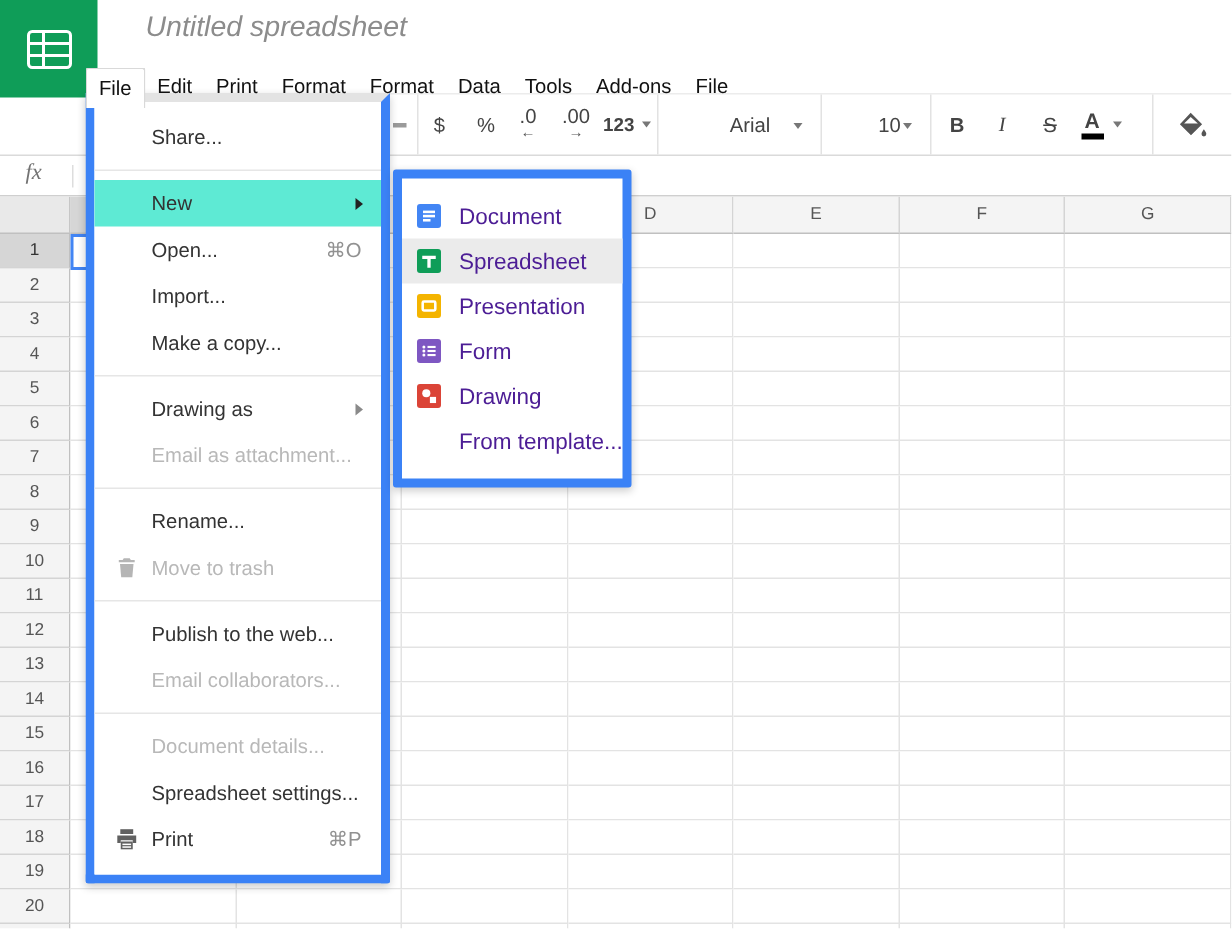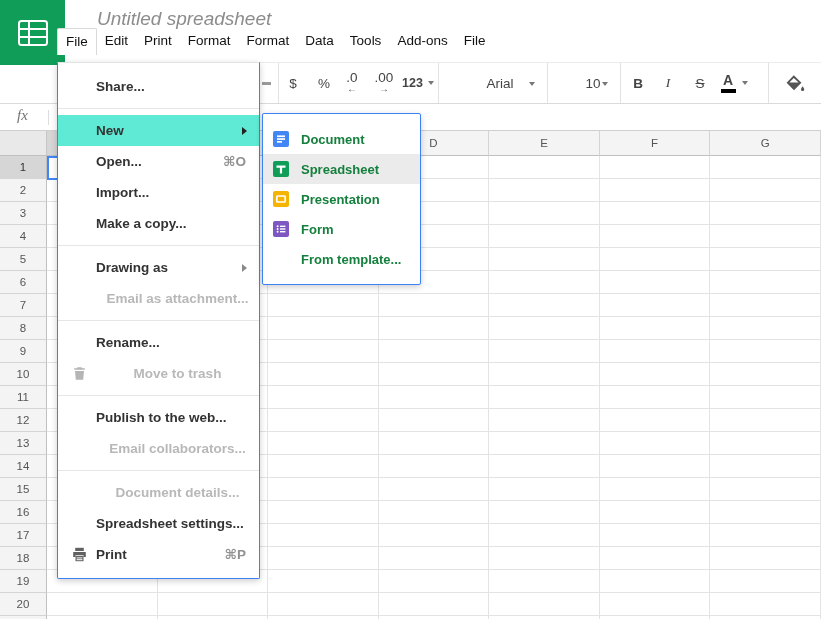--- a/index.html
+++ b/index.html
@@ -3,21 +3,21 @@
 <meta charset="utf-8">
 <style>
   * { margin:0; padding:0; box-sizing:border-box; }
   html,body { width:821px; height:619px; overflow:hidden; background:#fff;
     font-family:"Liberation Sans",sans-serif; position:relative; }
 
   
   .logo { position:absolute; top:0; left:0; width:65px; height:65px; background:#0f9d58;
     z-index:6; display:flex; align-items:center; justify-content:center; cursor:pointer; }
   .title { position:absolute; left:97px; top:8px; font-size:19px; font-style:italic; color:#8c8c8c; white-space:nowrap; }
-  .menubar { position:absolute; left:57px; top:28px; height:27px; display:flex; z-index:12; }
+  .menubar { position:absolute; left:57px; top:45px; height:27px; display:flex; z-index:12; }
   .menubar .mi { padding:0 8px; font-size:13.5px; color:#111; line-height:26px; height:26px; cursor:default; white-space:nowrap; }
   .menubar .mi.open { background:#fff; border:1px solid #d9d9d9; border-bottom:none; height:27px; border-radius:2px 2px 0 0; }
 
   
   .toolbar { position:absolute; top:62px; left:0; right:0; height:42px; background:#fff;
     border-top:1px solid #ececec; border-bottom:1px solid #dadada; z-index:1; }
   .toolbar .tb { position:absolute; top:0; height:100%; display:flex; align-items:center;
     justify-content:center; color:#444; font-size:13.5px; cursor:pointer; }
   .tsep { position:absolute; top:0; width:1px; height:100%; background:#e2e2e2; }
   .tfrag { position:absolute; left:262px; top:19px; width:9px; height:2.5px; background:#9a9a9a; }
@@ -54,39 +54,39 @@
   .rowh { flex:0 0 47px; background:#f4f4f4; border-right:1px solid #c0c0c0;
     border-bottom:1px solid #d4d4d4; font-size:11.5px; color:#555;
     display:flex; align-items:center; justify-content:center; cursor:pointer; }
   .rowh.sel { background:#d6d6d6; color:#333; }
   .cell { flex:0 0 110.57px; background:#fff; border-right:1px solid #e3e3e3;
     border-bottom:1px solid #e3e3e3; cursor:cell; }
   .sel-overlay { position:absolute; left:47px; top:25px; width:111px; height:24px;
     border:2px solid #4285f4; z-index:2; pointer-events:none; }
 
   
-  .menu { position:absolute; background:#fff; border:1px solid #3b82f6;
-    box-shadow:0 2px 6px rgba(0,0,0,.2); z-index:10;font-weight:bold; }
+  .menu { position:absolute; background:#fff; border:6px solid #3b82f6;
+    box-shadow:0 2px 6px rgba(0,0,0,.2); z-index:10; }
   #file-menu { left:57px; top:62px; width:203px; padding:8px 0; border-radius:0 0 2px 2px; border-top-color:#e3e3e3; }
   #new-submenu { left:262px; top:113px; width:159px; padding:10px 0; z-index:11; border-radius:2px; }
   .menu-item { position:relative; height:31px; line-height:31px; padding-left:38px;
     font-size:13.5px; color:#333; cursor:pointer; white-space:nowrap; }
   .menu-item.hl { background:#5eead4; }
-  .menu-item.disabled { color:#b8b8b8; cursor:default;text-align:center; }
+  .menu-item.disabled { color:#b8b8b8; cursor:default; }
   .menu-item .shortcut { position:absolute; right:13px; color:#919191;
     font-family:"Liberation Sans","DejaVu Sans",sans-serif; }
   .menu-item .arrow { position:absolute; right:12px; top:11.5px; width:0; height:0;
     border-top:4px solid transparent; border-bottom:4px solid transparent; border-left:5px solid #8a8a8a; }
   .menu-item.hl .arrow { border-left-color:#222; }
   .menu-item.disabled .arrow { border-left-color:#cfcfcf; }
   .menu-item .ic { position:absolute; left:13px; top:7px; width:17px; height:17px; color:#616161; }
   .menu-item.disabled .ic { color:#b5b5b5; }
   .menu-divider { border-top:1px solid #e6e6e6; margin:6px 0; }
   .sub-item { display:flex; align-items:center; height:30px; padding-left:10px;
-    font-size:13px; color:#15803d; cursor:pointer; white-space:nowrap; }
+    font-size:15px; color:#4c1d95; cursor:pointer; white-space:nowrap; }
   .sub-item.hl { background:#ebebeb; }
   .sub-item .sic { width:16px; height:16px; margin-right:12px; flex:0 0 16px; }
   .sub-item.no-icon { padding-left:38px; }
   .ic svg, .sic svg, .logo svg { display:block; width:100%; height:100%; }
 </style>
 </head>
 <body>
 
 <div class="logo" style="background: rgb(15, 157, 88);">
   <span style="width:30px;height:26px;">
@@ -464,16 +464,26 @@
           <circle cx="4.6" cy="5.3" r="1" fill="#fff"></circle>
           <circle cx="4.6" cy="8" r="1" fill="#fff"></circle>
           <circle cx="4.6" cy="10.7" r="1" fill="#fff"></circle>
           <rect x="7" y="4.6" width="5.4" height="1.4" fill="#fff"></rect>
           <rect x="7" y="7.3" width="5.4" height="1.4" fill="#fff"></rect>
           <rect x="7" y="10" width="5.4" height="1.4" fill="#fff"></rect>
         </svg>
       </span>
       <span>Form</span>
     </div>
+    <div class="sub-item">
+      <span class="sic" style="color: rgb(219, 68, 55);">
+        <svg viewBox="0 0 16 16">
+          <rect width="16" height="16" rx="2" fill="currentColor"></rect>
+          <circle cx="6.2" cy="6.2" r="2.7" fill="#fff"></circle>
+          <rect x="8.6" y="8.6" width="4.1" height="4.1" fill="#fff"></rect>
+        </svg>
+      </span>
+      <span>Drawing</span>
+    </div>
     <div class="sub-item no-icon">
       <span>From template...</span>
     </div>
   </div>
 
 </body></html>

